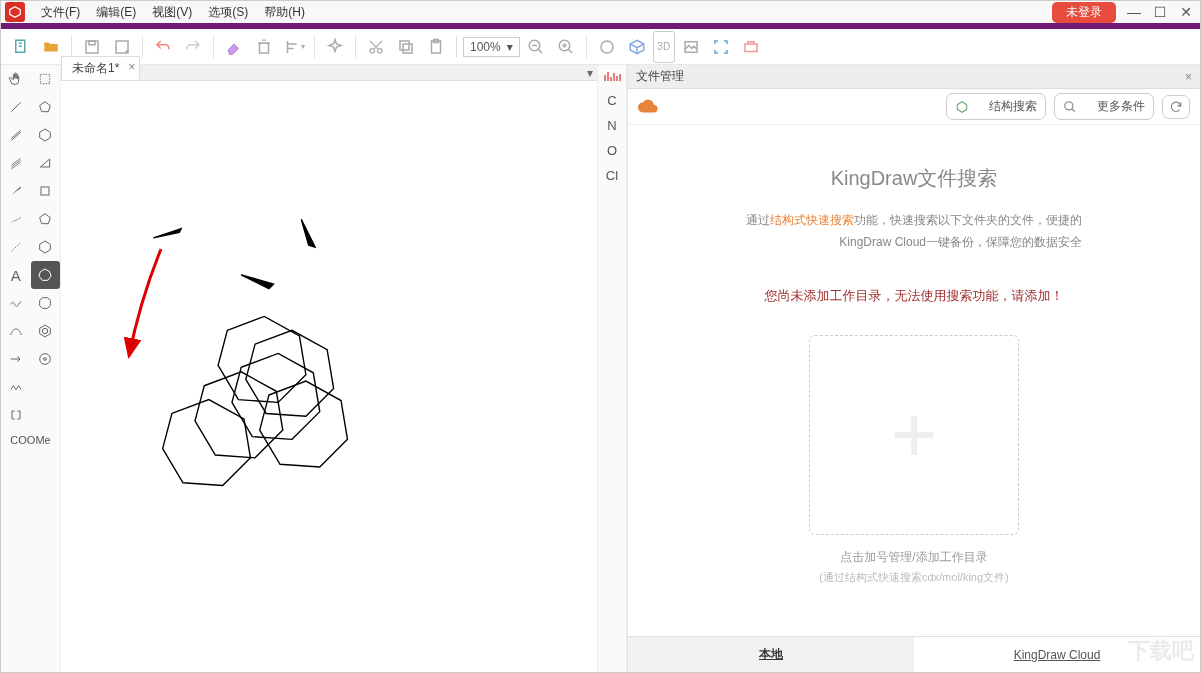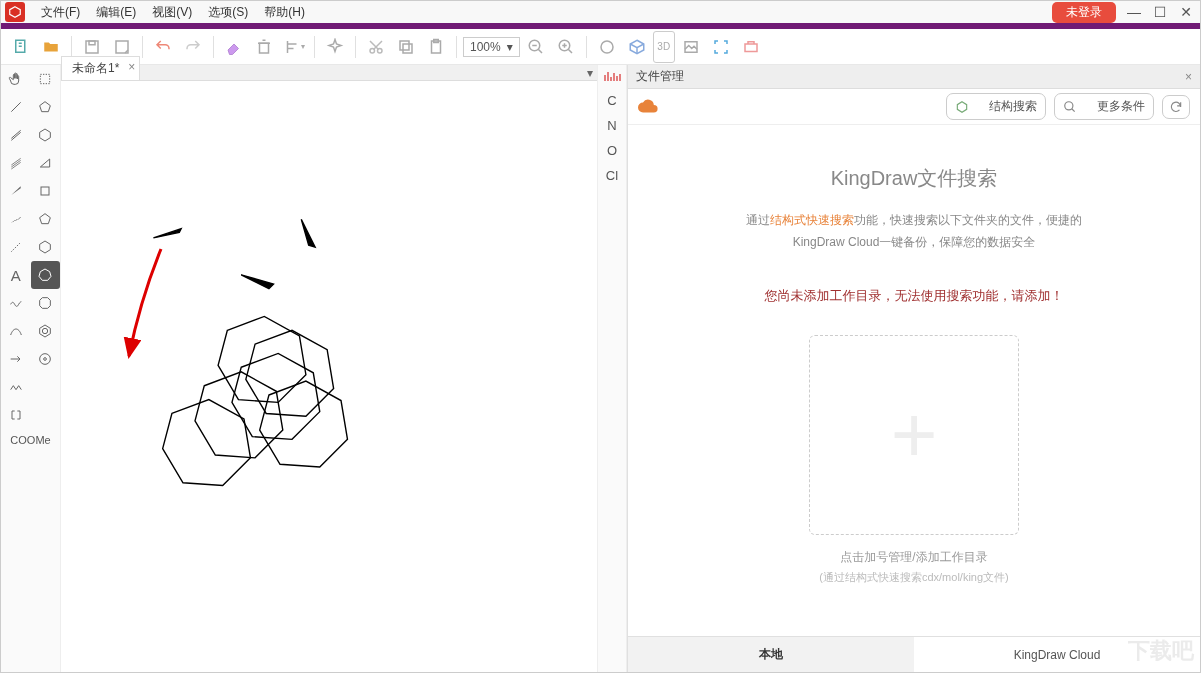--- a/index.html
+++ b/index.html
@@ -33,31 +33,31 @@
 .canvas{flex:1;background:#fff;position:relative;overflow:hidden;}
 .mid-strip{width:30px;border-left:1px solid #eee;border-right:1px solid #eee;display:flex;flex-direction:column;align-items:center;padding-top:4px;gap:10px;color:#555;background:#fafafa;}
 .mid-strip .chem{font-size:13px;color:#555;}
 .right-panel{width:573px;border-left:1px solid #e0e0e0;display:flex;flex-direction:column;}
 .rp-header{height:24px;background:#eee;display:flex;align-items:center;padding:0 8px;color:#444;border-bottom:1px solid #ddd;}
 .rp-header .x{margin-left:auto;color:#888;}
 .rp-toolbar{height:36px;display:flex;align-items:center;padding:0 10px;gap:8px;border-bottom:1px solid #eee;}
 .rp-toolbar .cloud{color:#e8833a;}
 .rp-toolbar .spacer{flex:1;}
 .rp-btn{border:1px solid #ccc;padding:4px 8px;border-radius:7px;display:flex;align-items:center;gap:20px;color:#555;}
-.rp-body{flex:1;display:flex;flex-direction:column;align-items:center;padding:40px 30px 0;text-align:center;color:#666;}
+.rp-body{flex:1;display:flex;flex-direction:column;align-items:center;padding:40px 30px 0;text-align:right;color:#666;}
 .rp-title{font-size:20px;color:#888;margin-bottom:18px;}
 .rp-desc{font-size:12px;color:#888;line-height:1.8;}
 .rp-desc .hl{color:#e8833a;}
 .rp-warn{color:#a03030;margin-top:34px;font-size:13px;}
 .add-box{width:210px;height:200px;border:1px dashed #ccc;border-radius:6px;margin-top:30px;display:flex;align-items:center;justify-content:center;}
 .add-box .plus{font-size:80px;color:#eee;font-weight:100;line-height:1;}
 .rp-hint{margin-top:14px;color:#999;font-size:12px;}
 .rp-hint2{color:#bbb;font-size:11px;margin-top:4px;}
 .rp-tabs{height:36px;display:flex;border-top:1px solid #e0e0e0;margin-top:auto;}
-.rp-tab{flex:1;display:flex;align-items:center;justify-content:center;color:#555;}
+.rp-tab{flex:1;display:flex;align-items:center;justify-content:center;color:#555;text-decoration:underline;}
 .rp-tab.active{background:#f2f2f2;font-weight:bold;color:#333;}
 .watermark{position:absolute;right:6px;bottom:6px;color:#d8d8d8;font-size:22px;font-weight:bold;opacity:.5;pointer-events:none;}
 .arrow-annot{position:absolute;left:62px;top:160px;pointer-events:none;}
 </style>
 </head>
 <body>
 
 <div class="titlebar">
   <div class="logo">
     <svg viewBox="0 0 24 24" fill="none" stroke="#fff" stroke-width="2">

